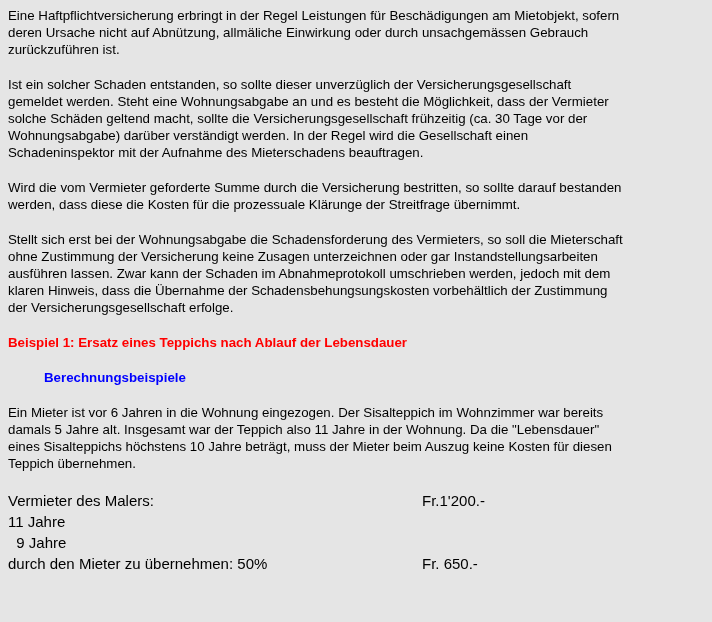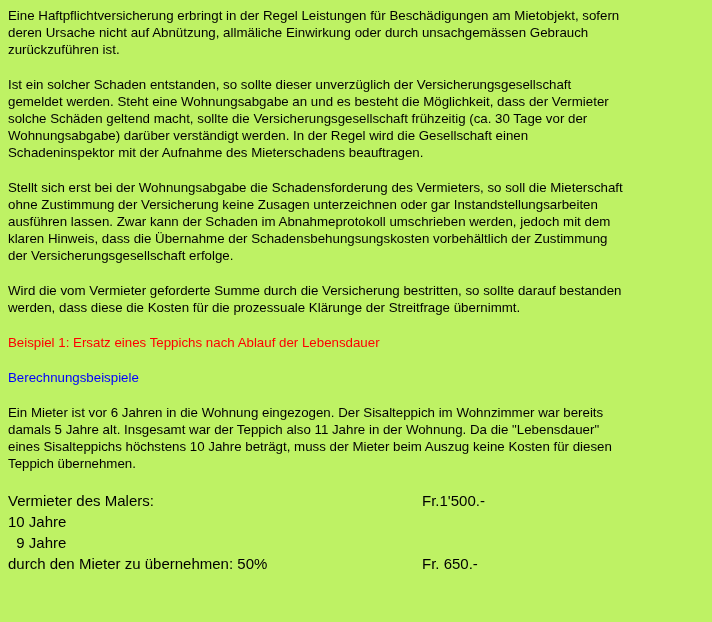--- a/index.html
+++ b/index.html
@@ -5,38 +5,38 @@
   html, body {
     margin: 0;
     padding: 0;
     background: #ffffff;
   }
   .doc {
     position: relative;
     width: 712px;
     height: 622px;
     overflow: hidden;
-    background: #bef264;
+    background: #e5e5e5;
     box-sizing: border-box;
     padding: 7px 9px 0 8px;
     font-family: "Liberation Sans", sans-serif;
     font-size: 13.3px;
     line-height: 17px;
     color: #000000;
   }
   .para {
     margin: 0 0 18px 0;
     white-space: pre-line; 
   }
   .heading {
-    font-weight: normal;
+    font-weight: bold;
     margin: 0 0 18px 0;
   }
   .heading-red  { color: #ff0000; }
-  .heading-blue { color: #0000ff; }
+  .heading-blue { color: #0000ff; margin-left: 36px; }
   .calc-table {
     margin-top: 0;
     font-size: 15px;
     line-height: 21px;
   }
   .calc-row {
     display: grid;
     grid-template-columns: 414px 1fr;
   }
   .calc-label { white-space: pre; }
@@ -50,46 +50,46 @@
   <p class="para">Eine Haftpflichtversicherung erbringt in der Regel Leistungen für Beschädigungen am Mietobjekt, sofern
 deren Ursache nicht auf Abnützung, allmäliche Einwirkung oder durch unsachgemässen Gebrauch
 zurückzuführen ist.</p>
 
   <p class="para">Ist ein solcher Schaden entstanden, so sollte dieser unverzüglich der Versicherungsgesellschaft
 gemeldet werden. Steht eine Wohnungsabgabe an und es besteht die Möglichkeit, dass der Vermieter
 solche Schäden geltend macht, sollte die Versicherungsgesellschaft frühzeitig (ca. 30 Tage vor der
 Wohnungsabgabe) darüber verständigt werden. In der Regel wird die Gesellschaft einen
 Schadeninspektor mit der Aufnahme des Mieterschadens beauftragen.</p>
 
+  <p class="para">Wird die vom Vermieter geforderte Summe durch die Versicherung bestritten, so sollte darauf bestanden
+werden, dass diese die Kosten für die prozessuale Klärunge der Streitfrage übernimmt.</p>
+
   <p class="para">Stellt sich erst bei der Wohnungsabgabe die Schadensforderung des Vermieters, so soll die Mieterschaft
 ohne Zustimmung der Versicherung keine Zusagen unterzeichnen oder gar Instandstellungsarbeiten
 ausführen lassen. Zwar kann der Schaden im Abnahmeprotokoll umschrieben werden, jedoch mit dem
 klaren Hinweis, dass die Übernahme der Schadensbehungsungskosten vorbehältlich der Zustimmung
 der Versicherungsgesellschaft erfolge.</p>
-
-  <p class="para">Wird die vom Vermieter geforderte Summe durch die Versicherung bestritten, so sollte darauf bestanden
-werden, dass diese die Kosten für die prozessuale Klärunge der Streitfrage übernimmt.</p>
 
   <p class="heading heading-red">Beispiel 1: Ersatz eines Teppichs nach Ablauf der Lebensdauer</p>
 
   <p class="heading heading-blue">Berechnungsbeispiele</p>
 
   <p class="para">Ein Mieter ist vor 6 Jahren in die Wohnung eingezogen. Der Sisalteppich im Wohnzimmer war bereits
 damals 5 Jahre alt. Insgesamt war der Teppich also 11 Jahre in der Wohnung. Da die "Lebensdauer"
 eines Sisalteppichs höchstens 10 Jahre beträgt, muss der Mieter beim Auszug keine Kosten für diesen
 Teppich übernehmen.</p>
 
 
   <div class="calc-table">
     <div class="calc-row">
       <span class="calc-label">Vermieter des Malers:</span>
-      <span class="calc-value">Fr.1'500.-</span>
+      <span class="calc-value">Fr.1'200.-</span>
     </div>
     <div class="calc-row">
-      <span class="calc-value">10 Jahre</span>
+      <span class="calc-value">11 Jahre</span>
     </div>
     <div class="calc-row">
       <span class="calc-value">  9 Jahre</span>
     </div>
     <div class="calc-row">
       <span class="calc-label">durch den Mieter zu übernehmen: 50%</span>
       <span class="calc-value">Fr. 650.-</span>
     </div>
   </div>
 

